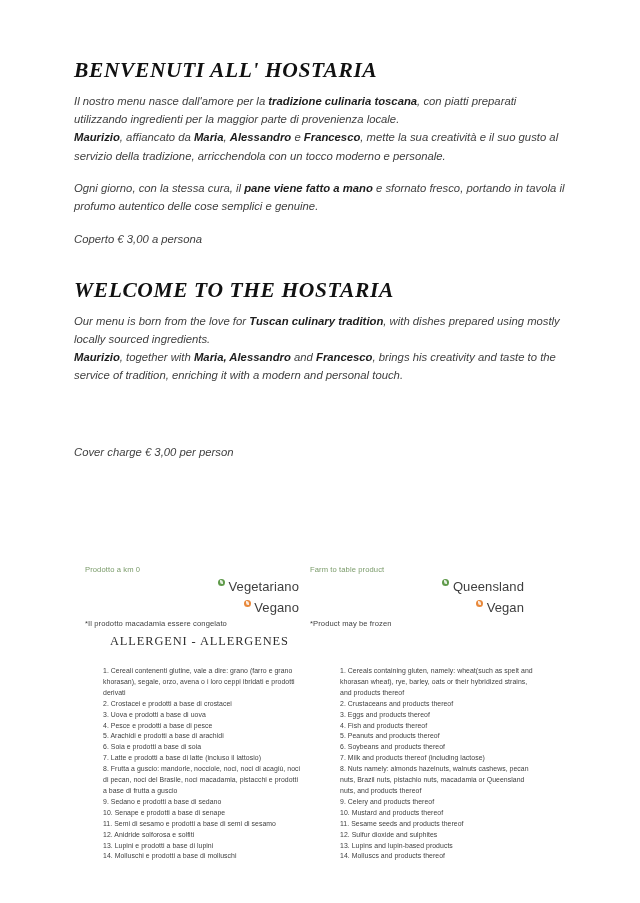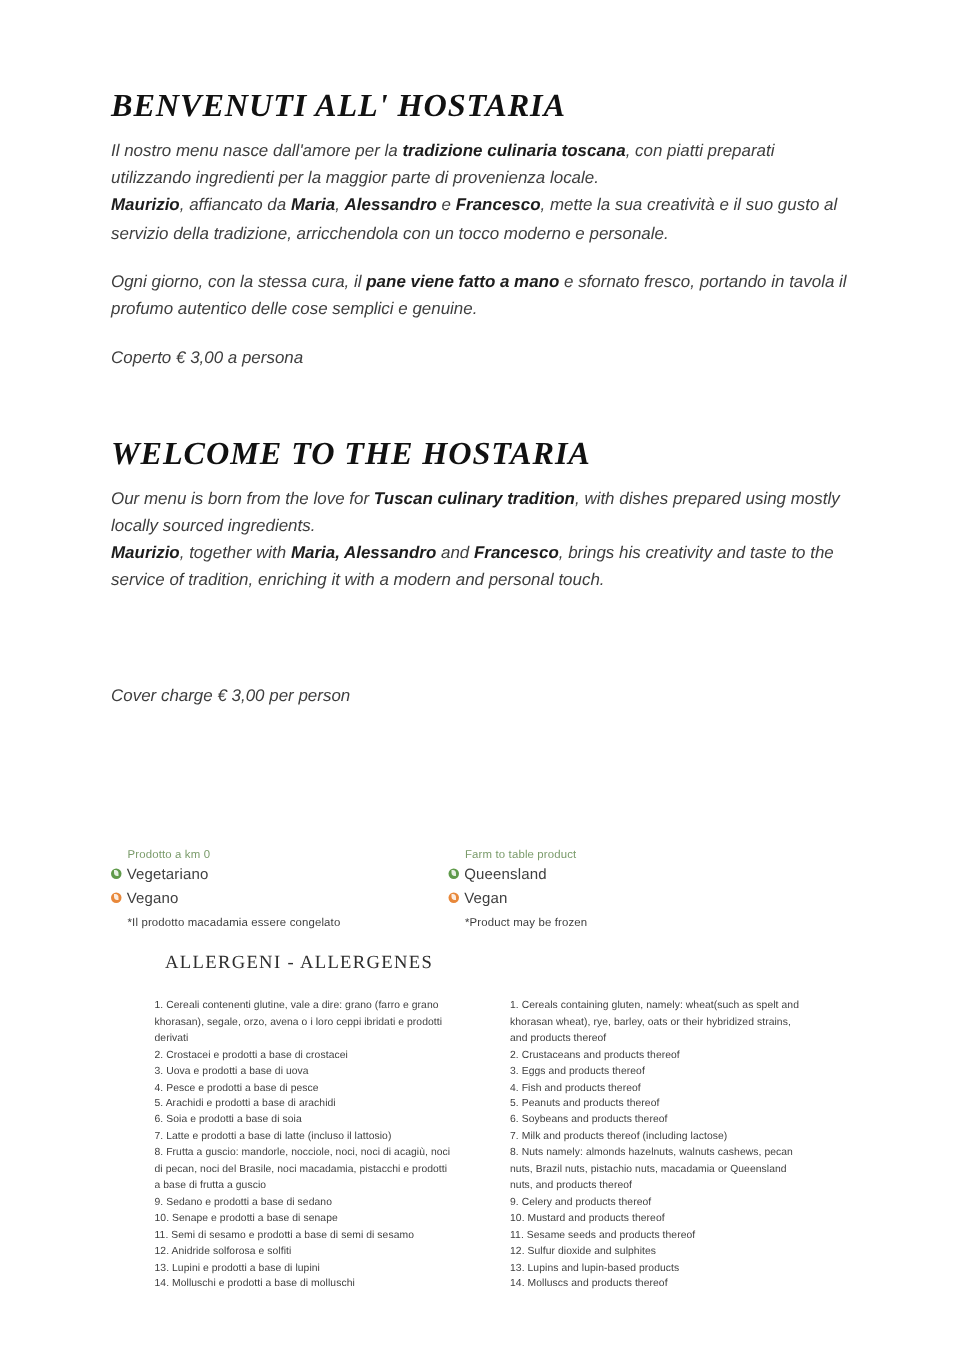--- a/index.html
+++ b/index.html
@@ -36,21 +36,21 @@
   .section-title {
     font-family: "Liberation Serif", "DejaVu Serif", serif;
     font-style: italic;
     font-weight: 700;
     font-size: 21.5px;
     letter-spacing: 0.6px;
     color: #111111;
     margin: 0 0 9px 0;
     line-height: 1.15;
   }
-  .section-title.second { margin-top: 12px; }
+  .section-title.second { margin-top: 0; }
 
   .para {
     font-size: 11.3px;
     line-height: 1.62;
     color: #3e3e3e;
     margin: 0;
     font-weight: 400;
     font-style: italic;
   }
   .para b, .para strong { font-weight: 700; color: #1d1d1d; }
@@ -76,24 +76,25 @@
   .legend-head {
     font-size: 7.6px;
     color: #7a9b6a;
     line-height: 1.62;
     padding-left: 11px;
     letter-spacing: 0.1px;
   }
   .legend-item {
     display: flex;
     align-items: flex-start;
-    font-size: 10px;
+    font-size: 13px;
     line-height: 1.62;
     color: #3e3e3e;
     letter-spacing: 0.1px;
+    justify-content: flex-end;
   }
   .legend-item .badge {
     flex: 0 0 auto;
     width: 7px;
     height: 7px;
     border-radius: 50%;
     margin-right: 3.5px;
     margin-top: 2.4px;
     position: relative;
   }

